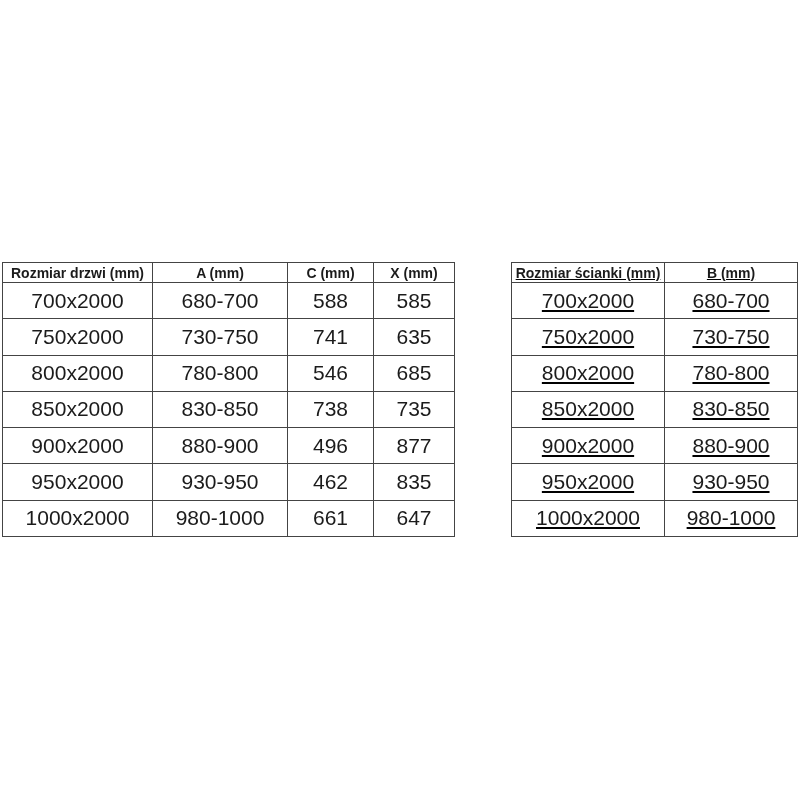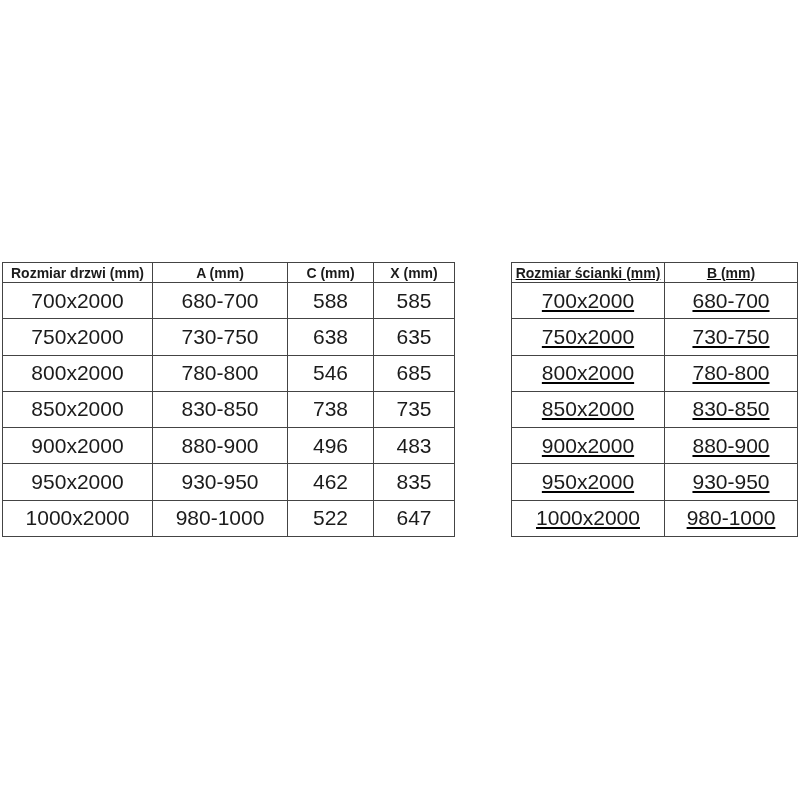--- a/index.html
+++ b/index.html
@@ -82,51 +82,51 @@
       <tbody>
         <tr>
           <td>700x2000</td>
           <td>680-700</td>
           <td>588</td>
           <td>585</td>
         </tr>
         <tr>
           <td>750x2000</td>
           <td>730-750</td>
-          <td>638</td>
+          <td>741</td>
           <td>635</td>
         </tr>
         <tr>
           <td>800x2000</td>
           <td>780-800</td>
           <td>546</td>
           <td>685</td>
         </tr>
         <tr>
           <td>850x2000</td>
           <td>830-850</td>
           <td>738</td>
           <td>735</td>
         </tr>
         <tr>
           <td>900x2000</td>
           <td>880-900</td>
           <td>496</td>
-          <td>483</td>
+          <td>877</td>
         </tr>
         <tr>
           <td>950x2000</td>
           <td>930-950</td>
           <td>462</td>
           <td>835</td>
         </tr>
         <tr>
           <td>1000x2000</td>
           <td>980-1000</td>
-          <td>522</td>
+          <td>661</td>
           <td>647</td>
         </tr>
       </tbody>
     </table>
 
   <table id="wall-size-table" class="spec-table">
       <colgroup>
         <col style="width: 153px;">
         <col style="width: 133px;">
       </colgroup>

